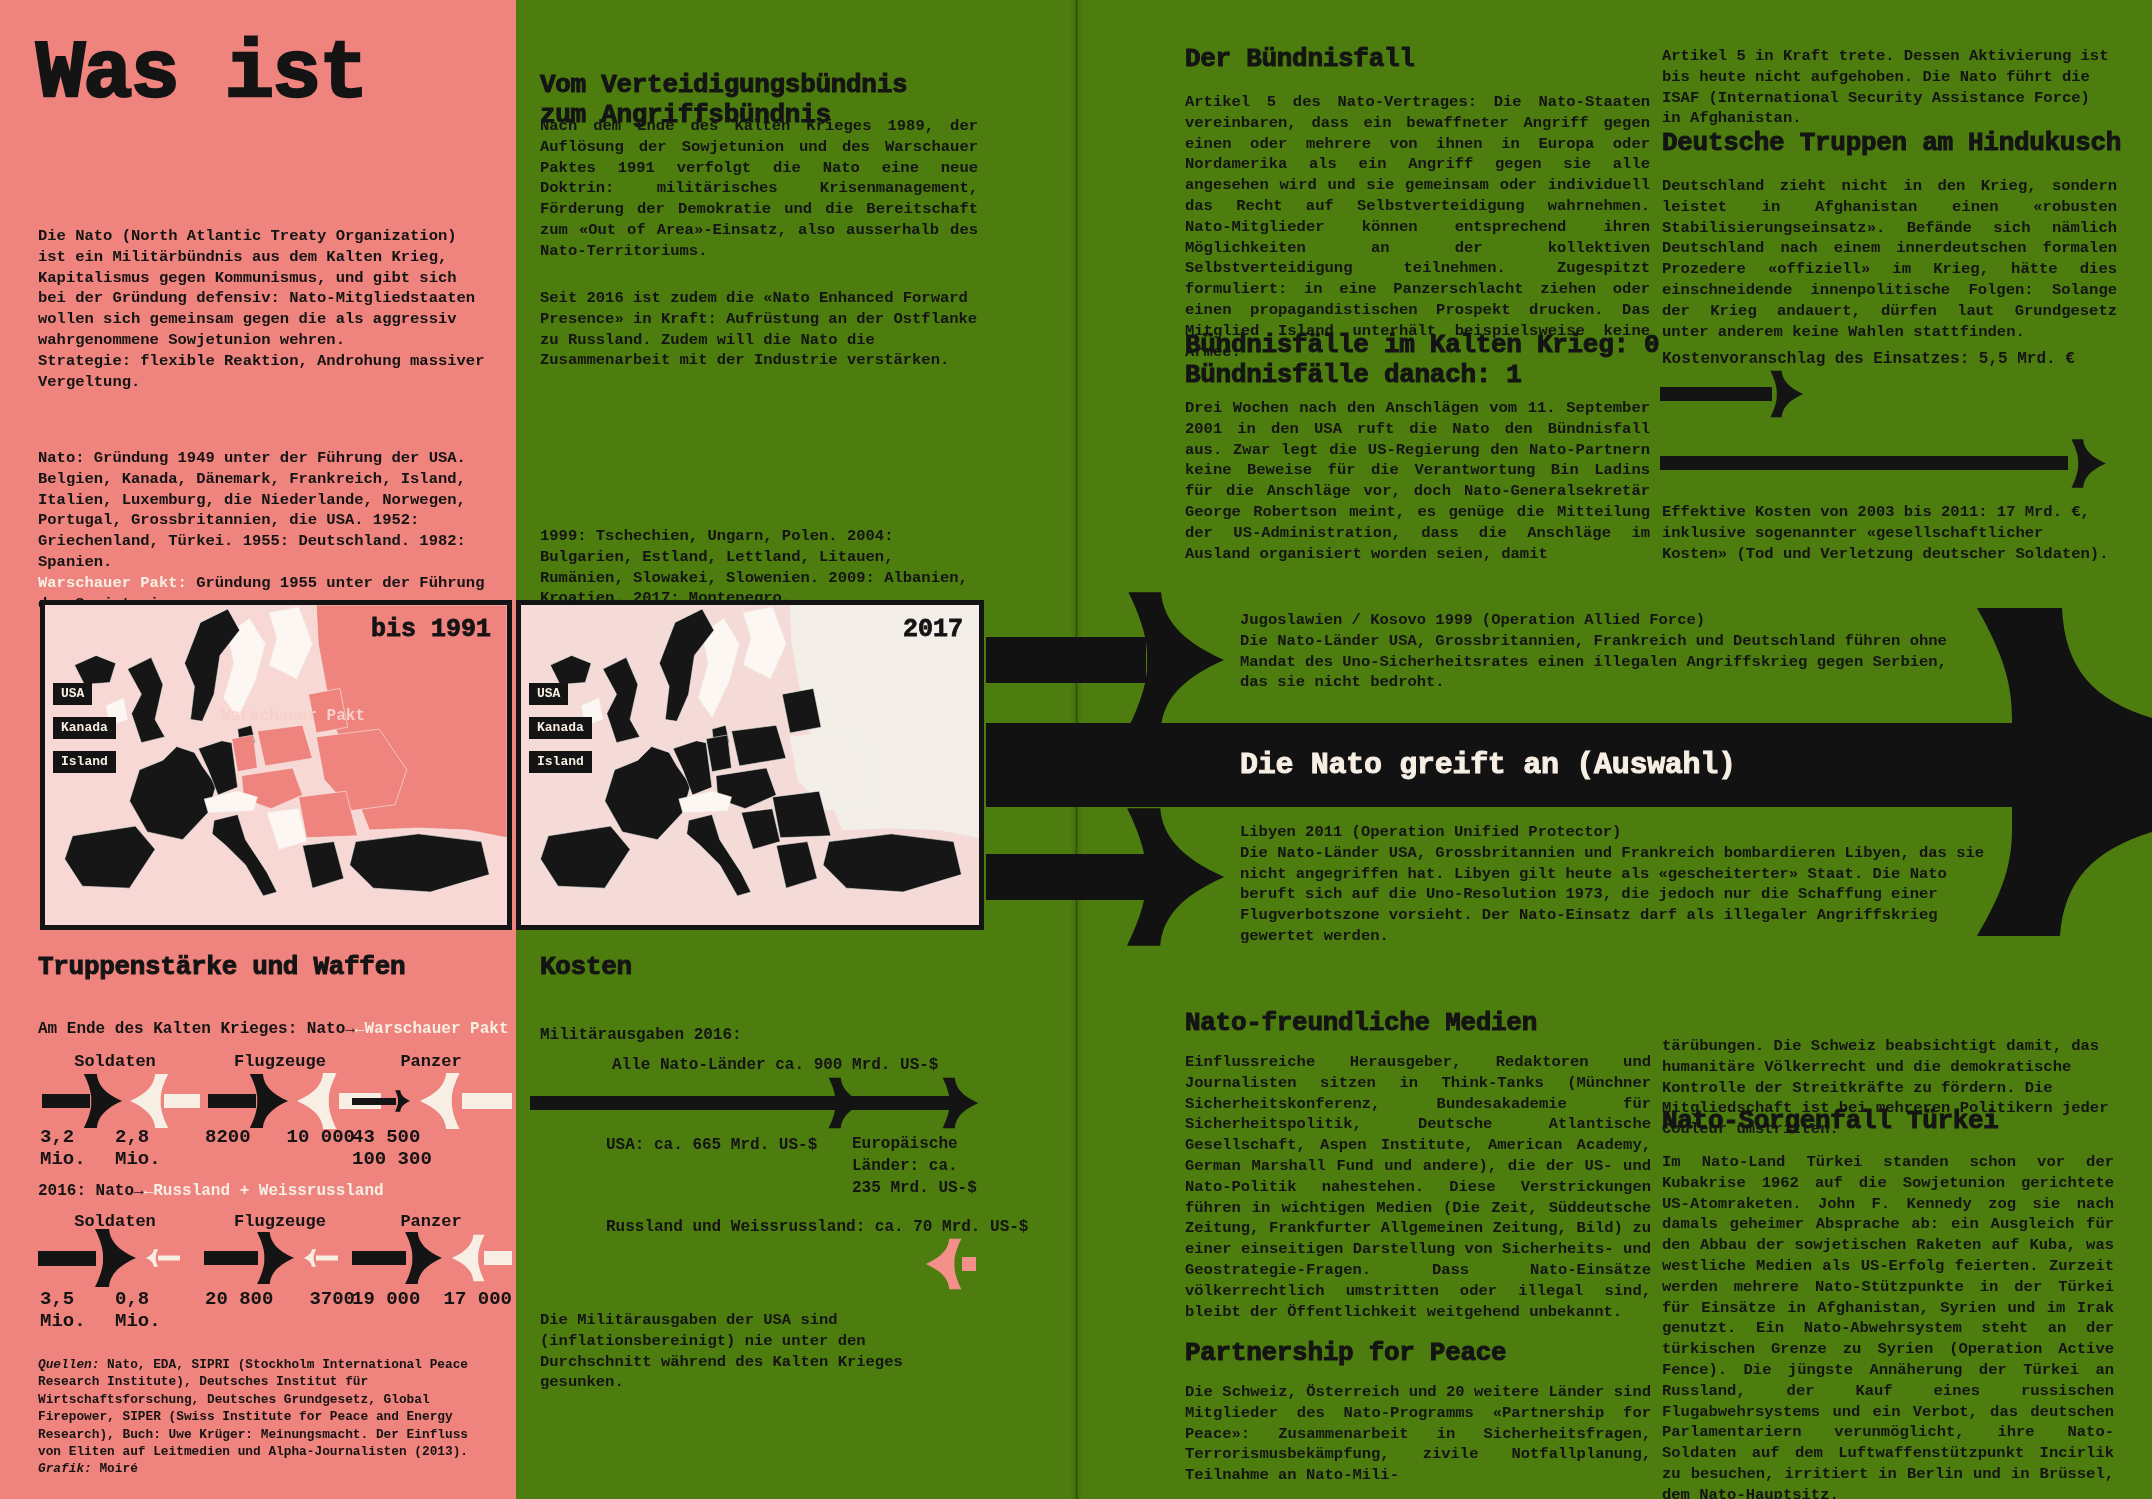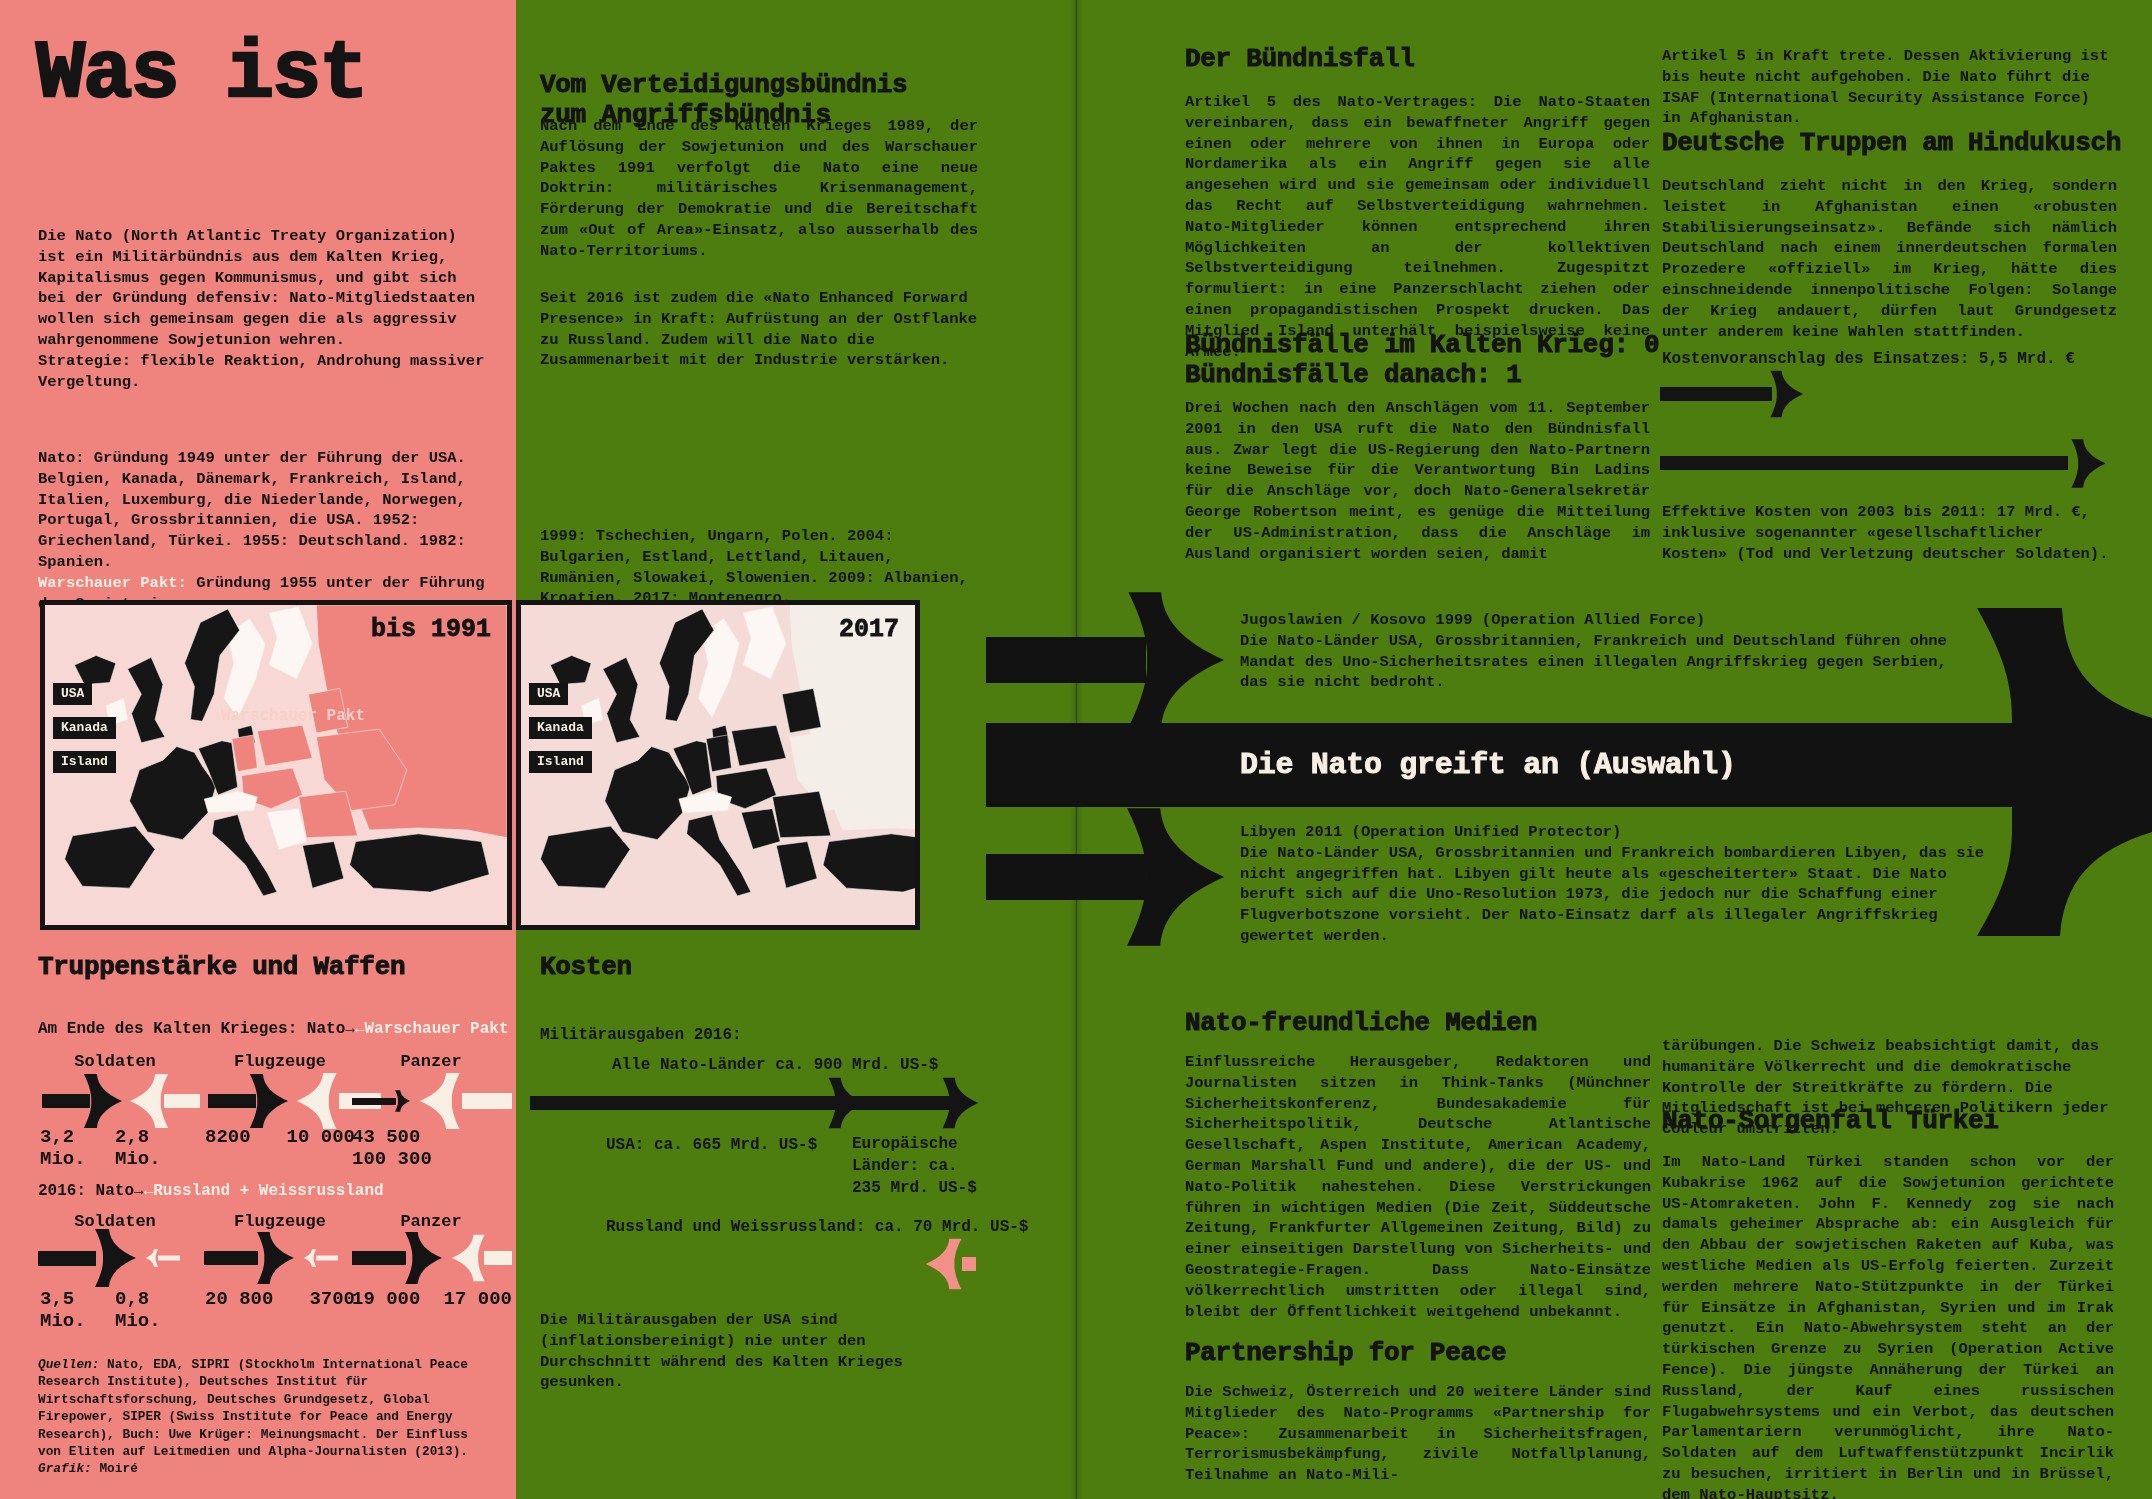--- a/index.html
+++ b/index.html
@@ -96,21 +96,21 @@
       <path class="nato" d="M262,248 L294,244 L304,282 L272,292 Z"></path>
       <path class="nato" d="M316,244 L380,236 L444,244 L452,278 L392,296 L334,292 L310,268 Z"></path>
     </svg>
     <div class="map-year" style="right:16px;top:10px;">bis 1991</div>
     <div class="chip" style="left:8px;top:78px;">USA</div>
     <div class="chip" style="left:8px;top:112px;">Kanada</div>
     <div class="chip" style="left:8px;top:146px;">Island</div>
     <div class="wp-label" style="left:176px;top:102px;">Warschauer Pakt</div>
   </div>
 
-  <div class="abs map-box" style="left:516px;top:600px;width:404px;height:330px;background:#f4dbd7;">
+  <div class="abs map-box" style="left:516px;top:600px;width:468px;height:330px;background:#f4dbd7;">
     <svg class="mapsvg m2" width="458" height="320" viewBox="0 0 470 330" preserveAspectRatio="none">
       <rect class="sea" width="470" height="330"></rect>
       <path class="sov" d="M276,0 L470,0 L470,240 L430,232 L380,230 L330,232 L316,196 L308,160 L296,128 L286,84 L278,40 Z"></path>
       <path class="ukr" d="M276,136 L340,128 L368,170 L356,206 L312,212 L284,180 Z"></path>
       <path class="balt" d="M268,92 L300,86 L308,126 L276,132 Z"></path>
       <path class="neu" d="M228,8 L258,2 L272,40 L256,76 L228,62 L236,34 Z"></path>
       <path class="neu" d="M186,30 L208,14 L224,40 L214,78 L196,116 L182,96 L192,60 Z"></path>
       <path class="nato" d="M148,118 L152,84 L142,60 L158,18 L186,4 L198,26 L178,52 L172,92 L160,120 Z"></path>
       <path class="nato" d="M30,62 L52,52 L72,60 L66,80 L40,82 Z"></path>
       <path class="nato" d="M196,128 L210,124 L214,142 L198,146 Z"></path>

